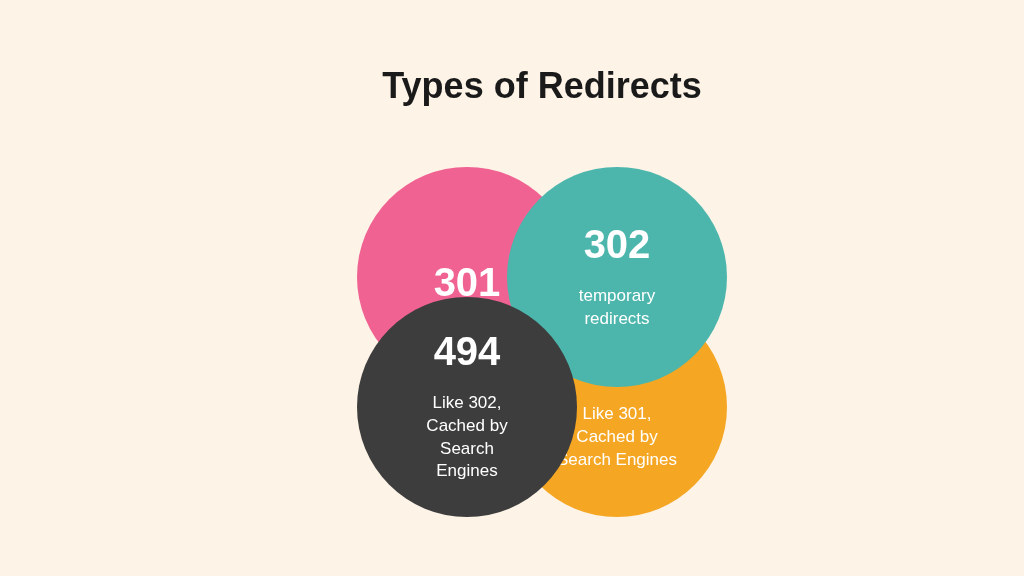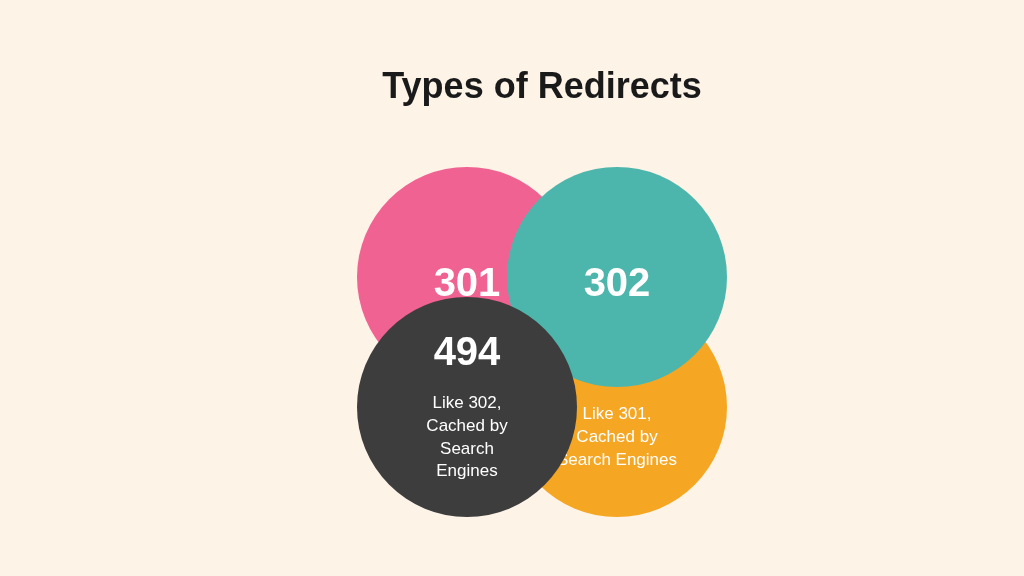--- a/index.html
+++ b/index.html
@@ -130,20 +130,21 @@
   <h1 class="title">Types of Redirects</h1>
 
   <div class="circles-wrapper">
 
     <div class="circle circle-top-left">
       <div class="circle-number">301</div>
     </div>
 
     <div class="circle circle-top-right">
       <div class="circle-number">302</div>
+      <div class="circle-text">temporary<br>redirects</div>
     </div>
 
     <div class="circle circle-bottom-left">
       <div class="circle-number">494</div>
       <div class="circle-text">Like 302,<br>Cached by<br>Search<br>Engines</div>
     </div>
 
     <div class="circle circle-bottom-right">
       <div class="circle-number">166</div>
       <div class="circle-text">Like 301,<br>Cached by<br>Search Engines</div>

